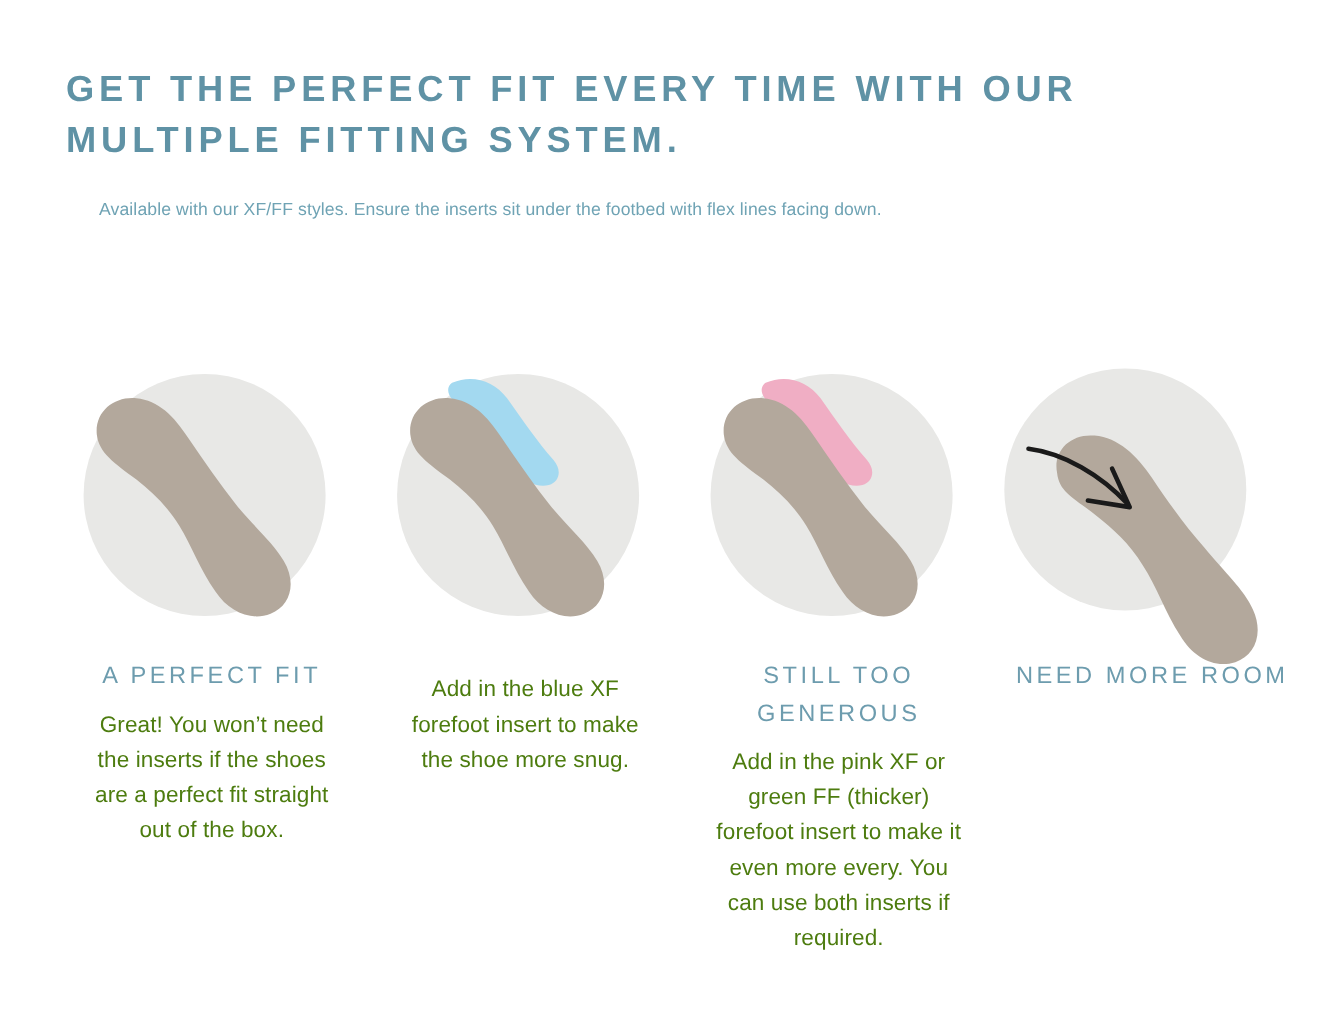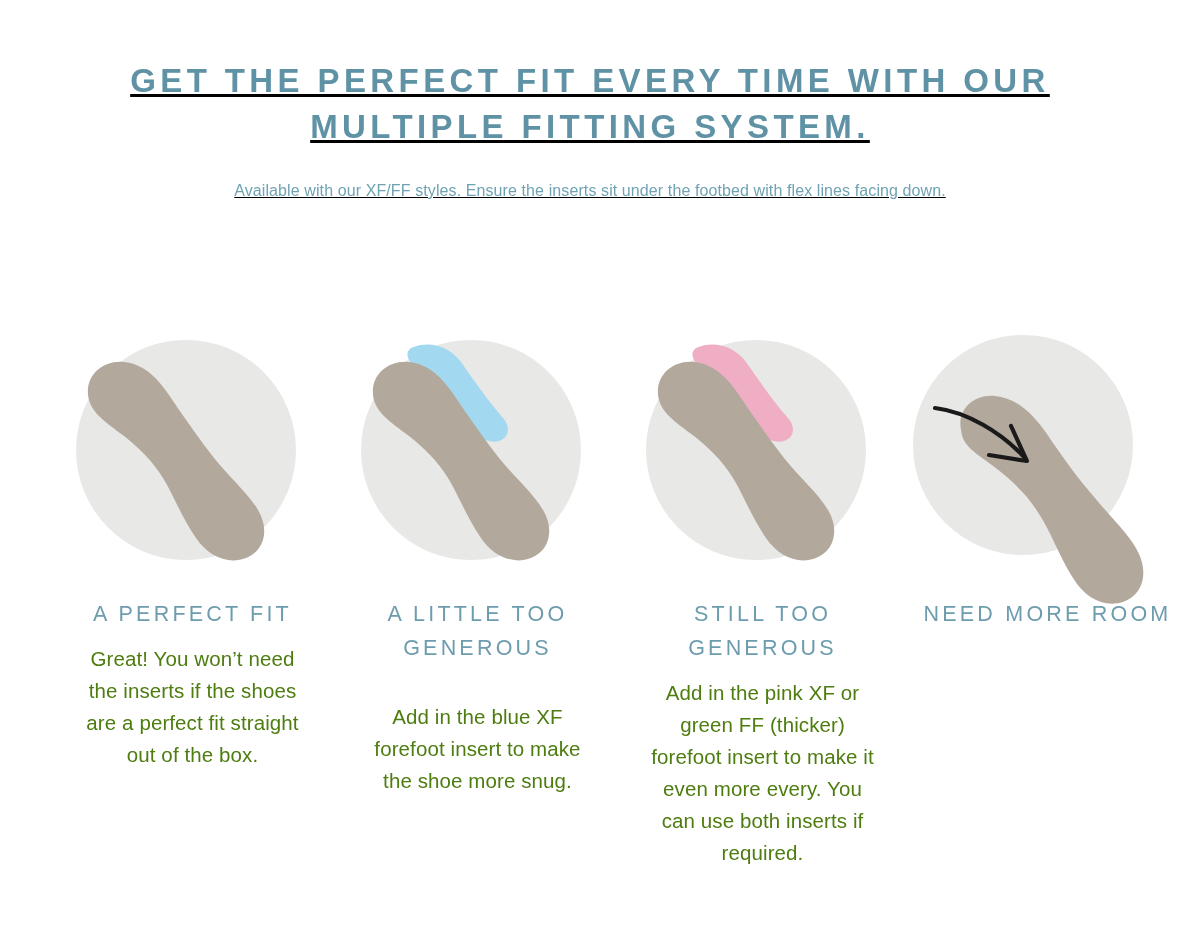--- a/index.html
+++ b/index.html
@@ -22,22 +22,20 @@
     height: 931px;
     background: #ffffff;
   }
 
   
   .header {
     position: absolute;
     top: 58px;
     left: 0;
     width: 1180px;
-    text-align: center;
-    text-decoration: underline;
   }
   .headline {
     margin: 0 auto;
     width: 1060px;
     color: #5f92a5;
     font-size: 33px;
     font-weight: 700;
     letter-spacing: 4.4px;
     line-height: 46px;
     text-transform: uppercase;
@@ -154,21 +152,20 @@
                    C 76 34, 90 48, 103 68
                    C 118 90, 132 110, 146 128
                    C 162 148, 180 163, 190 180
                    C 202 200, 196 221, 178 228
                    C 160 235, 140 226, 128 208
                    C 114 188, 106 166, 95 148
                    C 84 130, 70 117, 56 106
                    C 36 91, 22 82, 20 65 Z"></path>
         </svg>
       </div>
-      <div class="col-title">A Little Too Generous</div>
       <div class="col-body w2">Add in the blue XF forefoot insert to make the shoe more snug.</div>
     </div>
 
     <div class="col">
       <div class="figure">
         <svg width="250" height="245" viewBox="0 0 250 245" xmlns="http://www.w3.org/2000/svg">
           <circle cx="118" cy="120" r="110" fill="#e8e8e6"></circle>
           <path fill="#f0aec4" d="M 58 18
                    C 76 10, 96 16, 108 32
                    C 122 52, 136 72, 150 88

